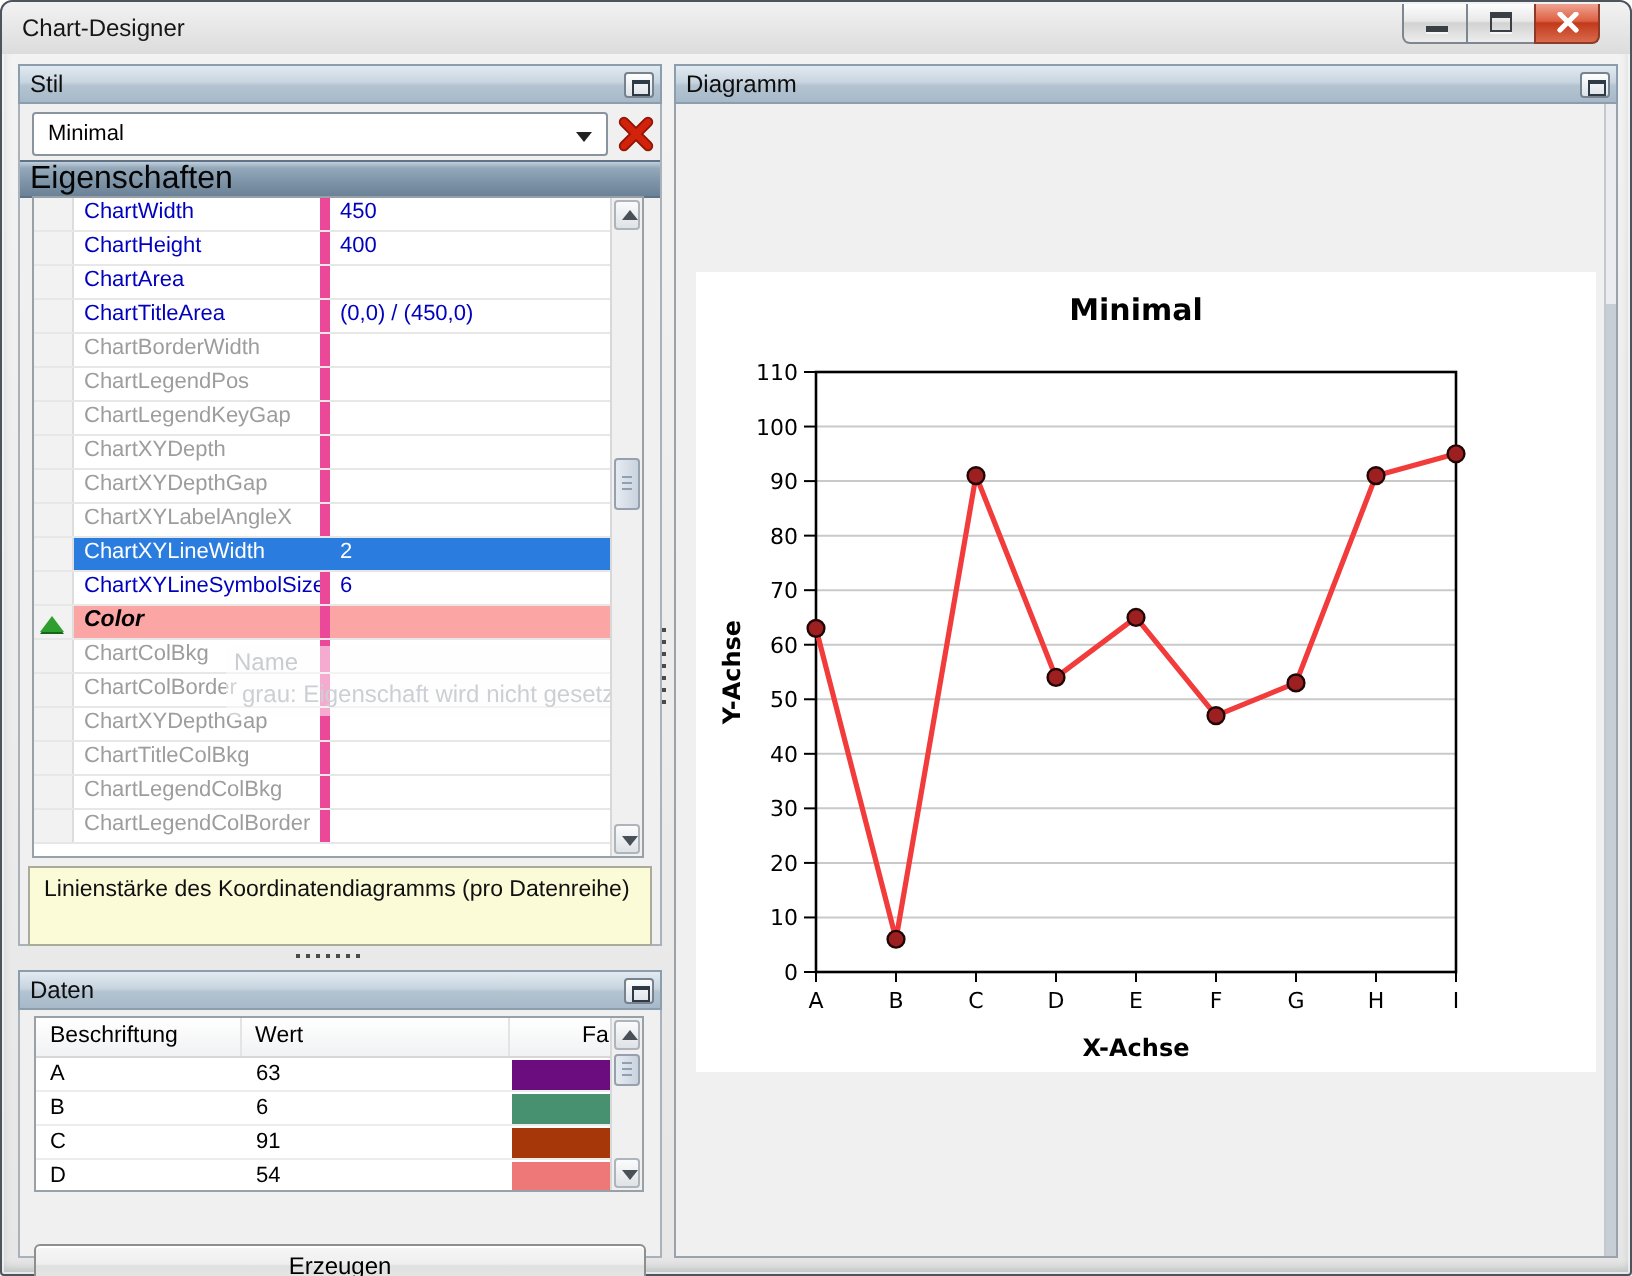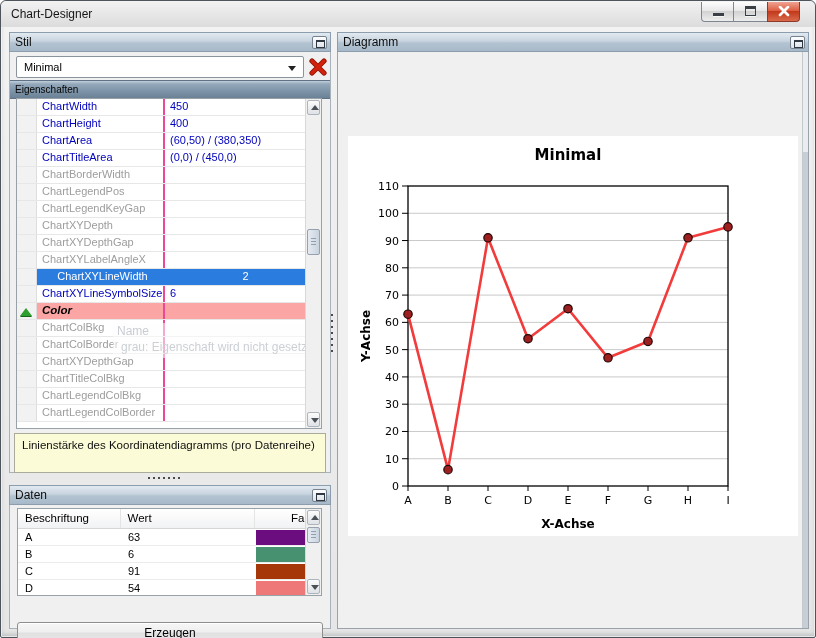--- a/index.html
+++ b/index.html
@@ -43,33 +43,33 @@
   .stil-panel{position:absolute;left:0;top:0;width:322px;height:441px;}
 
   .combo{position:absolute;left:6px;top:4px;width:288px;height:22px;background:#fff;
     border:1px solid #8A949E;border-radius:2px;font-size:11px;}
   .combo-text{position:absolute;left:7px;top:4px;color:#000;}
   .combo-arrow{position:absolute;right:7px;top:9px;width:0;height:0;
     border-left:4px solid transparent;border-right:4px solid transparent;border-top:5px solid #222;}
   .red-x{position:absolute;left:299px;top:6px;width:18px;height:18px;}
 
   .eigen-head{position:absolute;left:0;right:0;top:28px;height:19px;line-height:18px;padding-left:5px;
-    font-size:10px;color:#050505;border-top:1px solid #5F7287;border-bottom:1px solid #5F7287;
+    font-size:16px;color:#050505;border-top:1px solid #5F7287;border-bottom:1px solid #5F7287;
     background:linear-gradient(#C2CFDA,#93A8BA 18%,#7D93A7 60%,#6B8196);}
 
   .prop-table{position:absolute;left:6px;top:46px;width:306px;height:331px;background:#fff;
     border:1px solid #98A0A8;overflow:hidden;}
   .prow{display:flex;height:17px;border-bottom:1px solid #E7E7E7;font-size:11px;line-height:15px;}
   .pgut{width:20px;flex:none;background:#F2F2F2;border-right:1px solid #DDDDDD;position:relative;}
-  .pname{width:128px;flex:none;padding-left:5px;border-right:2px solid #ec4899;
+  .pname{width:128px;flex:none;padding-left:5px;border-right:5px solid #ec4899;
     overflow:hidden;white-space:nowrap;color:#000;}
   .pval{flex:1;padding-left:5px;overflow:hidden;white-space:nowrap;color:#000;}
   .prow.set .pname,.prow.set .pval{color:#0000BE;}
   .prow.unset .pname{color:#9D9D9D;}
-  .prow.selected .pname,.prow.selected .pval{background:#2B7CDF;color:#fff;border-right-color:#2B7CDF;text-align:center;}
+  .prow.selected .pname,.prow.selected .pval{background:#2B7CDF;color:#fff;border-right-color:#2B7CDF;}
   .prow.group .pname,.prow.group .pval{background:#fca5a5;}
   .prow.group .pname{font-weight:bold;font-style:italic;font-size:11.5px;color:#000;}
   .tri{position:absolute;left:3px;top:5px;width:0;height:0;border-left:6px solid transparent;
     border-right:6px solid transparent;border-bottom:8px solid #2E9E2E;
     filter:drop-shadow(0 1px 0 #176617);}
   .ghost{position:absolute;left:96px;top:224px;width:208px;height:35px;
     background:rgba(253,253,253,.55);font-size:12px;pointer-events:none;z-index:5;}
   .ghost .g1{margin:1px 0 2px 4px;color:#C9CDD3;}
   .ghost .g2{margin-left:8px;color:#CCD0D5;white-space:nowrap;}
 
@@ -188,21 +188,20 @@
                 <div class="pval">450</div>
               </div>
               <div class="prow set">
                 <div class="pgut"></div>
                 <div class="pname">ChartHeight</div>
                 <div class="pval">400</div>
               </div>
               <div class="prow set">
                 <div class="pgut"></div>
                 <div class="pname">ChartArea</div>
-                <div class="pval">(60,50) / (380,350)</div>
               </div>
               <div class="prow set">
                 <div class="pgut"></div>
                 <div class="pname">ChartTitleArea</div>
                 <div class="pval">(0,0) / (450,0)</div>
               </div>
               <div class="prow unset">
                 <div class="pgut"></div>
                 <div class="pname">ChartBorderWidth</div>
                 <div class="pval"></div>

